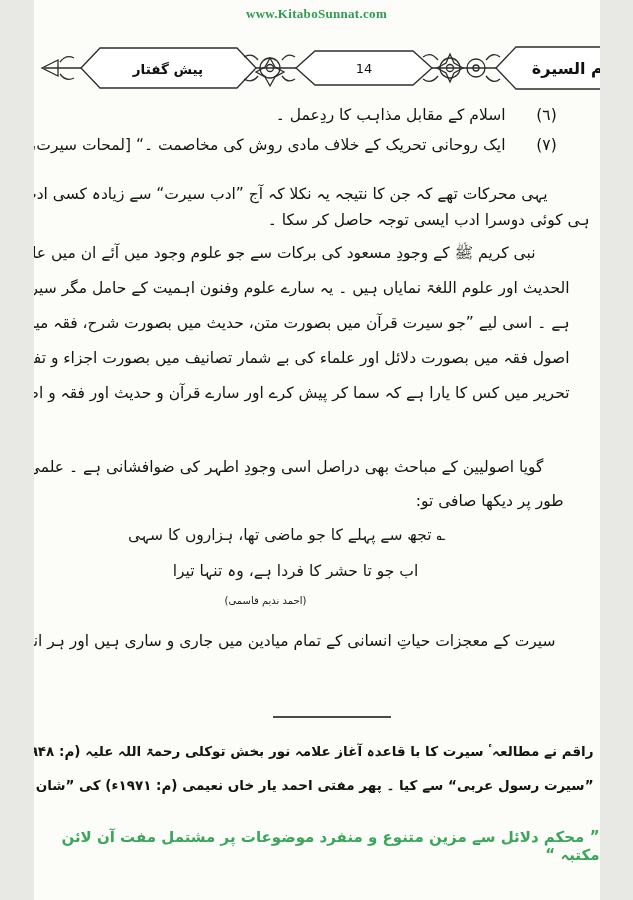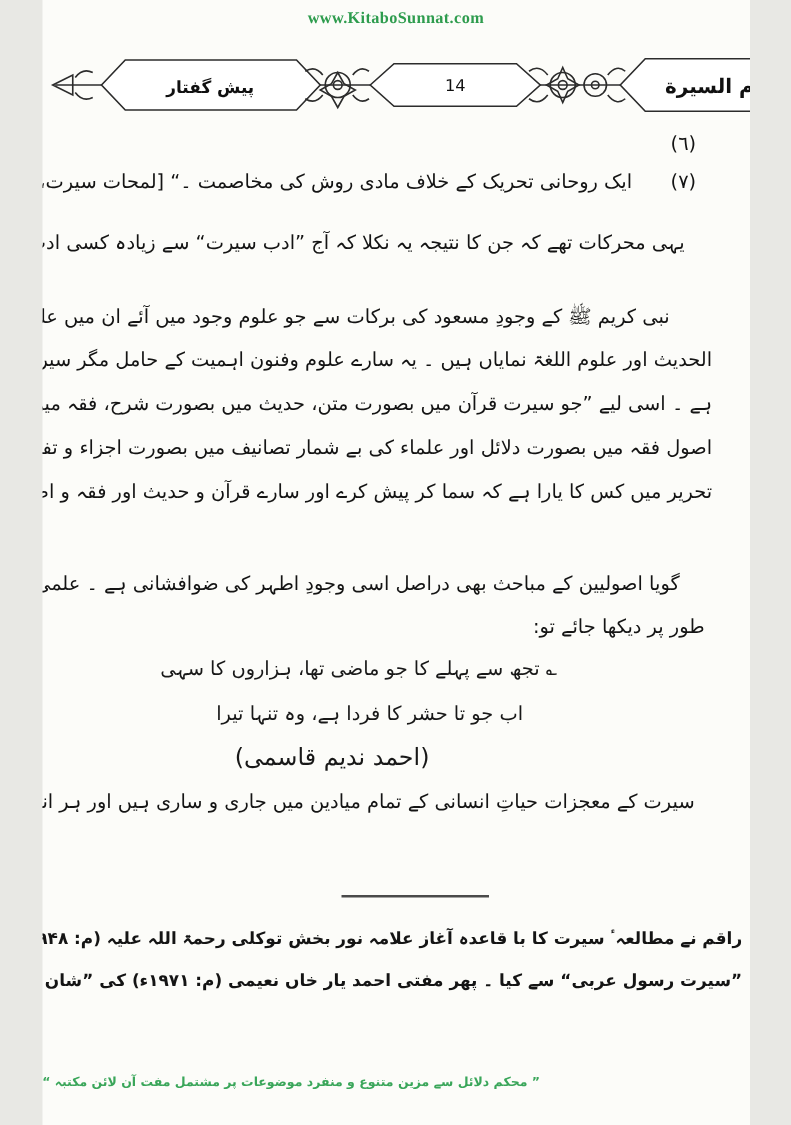--- a/index.html
+++ b/index.html
@@ -29,30 +29,30 @@
     color:#141414;
   }
   .item{display:flex;gap:26px;}
   .item .inum{min-width:30px;text-align:center;}
   .couplet{
     position:absolute;left:112px;width:300px;
     text-align:center;font-size:15.5px;white-space:nowrap;
   }
   .attrib{
     position:absolute;left:112px;width:240px;
-    text-align:center;font-size:19px;white-space:nowrap;
+    text-align:center;font-size:10px;white-space:nowrap;
   }
   .fnote{font-size:13.5px;font-weight:bold;}
   .fn-divider{
     position:absolute;top:716px;left:239px;width:118px;height:0;
     border-top:2px solid #4a4a4a;
   }
   .footer-quote{
-    position:absolute;top:860px;left:0;width:100%;
-    text-align:left;font-size:10px;font-weight:bold;
+    position:absolute;top:828px;left:0;width:100%;
+    text-align:right;font-size:15px;font-weight:bold;
   }
   svg text{font-family:"DejaVu Sans",sans-serif;}
 </style>
 </head>
 <body>
 
 <div class="page">
 
   <div class="url-top" style="color:#2e9c4e">www.KitaboSunnat.com</div>
 
@@ -82,36 +82,38 @@
 
       <path d="M629 32 q3 -6 3 -10 M629 32 q3 6 3 10"></path>
     </g>
     <text x="547" y="38" font-size="16" font-weight="bold" text-anchor="middle" fill="#101010">علوم السيرة</text>
     <text x="330" y="37" font-size="13" text-anchor="middle" fill="#101010">14</text>
     <text x="134" y="38" font-size="13.5" font-weight="bold" text-anchor="middle" fill="#101010">پیش گفتار</text>
   </svg>
 
   <div class="line item" style="top:104px;right:38px">
     <span class="inum">(٦)</span>
+    <span>اسلام کے مقابل مذاہب کا ردِعمل ۔</span>
   </div>
   <div class="line item" style="top:134px;right:38px">
     <span class="inum">(٧)</span>
     <span>ایک روحانی تحریک کے خلاف مادی روش کی مخاصمت ۔“ [لمحات سیرت، ص: 325]</span>
   </div>
 
   <div class="line" style="top:183px;right:52px">یہی محرکات تھے کہ جن کا نتیجہ یہ نکلا کہ آج ”ادب سیرت“ سے زیادہ کسی ادب کا وجود نہیں اور نہ</div>
+  <div class="line" style="top:209px;right:10px">ہی کوئی دوسرا ادب ایسی توجہ حاصل کر سکا ۔</div>
 
   <div class="line" style="top:242px;right:64px">نبی کریم ﷺ کے وجودِ مسعود کی برکات سے جو علوم وجود میں آئے ان میں علوم التفسیر، علوم</div>
   <div class="line" style="top:277px;right:30px">الحدیث اور علوم اللغۃ نمایاں ہیں ۔ یہ سارے علوم وفنون اہمیت کے حامل مگر سیرت اصل الاصول فن اعلم</div>
   <div class="line" style="top:312px;right:30px">ہے ۔ اسی لیے ”جو سیرت قرآن میں بصورت متن، حدیث میں بصورت شرح، فقہ میں بصورت مسائل،</div>
   <div class="line" style="top:347px;right:30px">اصول فقہ میں بصورت دلائل اور علماء کی بے شمار تصانیف میں بصورت اجزاء و تفاصیل موجود ہے اسے کسی</div>
   <div class="line" style="top:382px;right:30px">تحریر میں کس کا یارا ہے کہ سما کر پیش کرے اور سارے قرآن و حدیث اور فقہ و اصول فقہ کا عطر کھینچ کر ایک</div>
 
   <div class="line" style="top:456px;right:56px">گویا اصولیین کے مباحث بھی دراصل اسی وجودِ اطہر کی ضوافشانی ہے ۔ علمی حوالے کے علاوہ عملی</div>
-  <div class="line" style="top:490px;right:36px">طور پر دیکھا جائے تو:</div>
+  <div class="line" style="top:490px;right:36px">طور پر دیکھا صافی تو:</div>
 
   <div class="couplet" style="top:562px">اب جو تا حشر کا فردا ہے، وہ تنہا تیرا</div>
   <div class="couplet" style="top:526px">؎ تجھ سے پہلے کا جو ماضی تھا، ہزاروں کا سہی</div>
   <div class="attrib" style="top:595px">(احمد ندیم قاسمی)</div>
 
   <div class="line" style="top:630px;right:44px">سیرت کے معجزات حیاتِ انسانی کے تمام میادین میں جاری و ساری ہیں اور ہر انسان اس چشمہ</div>
 
   <div class="fn-divider"></div>
 
   <div class="line fnote" style="top:742px;right:6px">راقم نے مطالعہٴ سیرت کا با قاعدہ آغاز علامہ نور بخش توکلی رحمۃ اللہ علیہ (م: ۱۹۴۸ء) کی کتاب</div>

